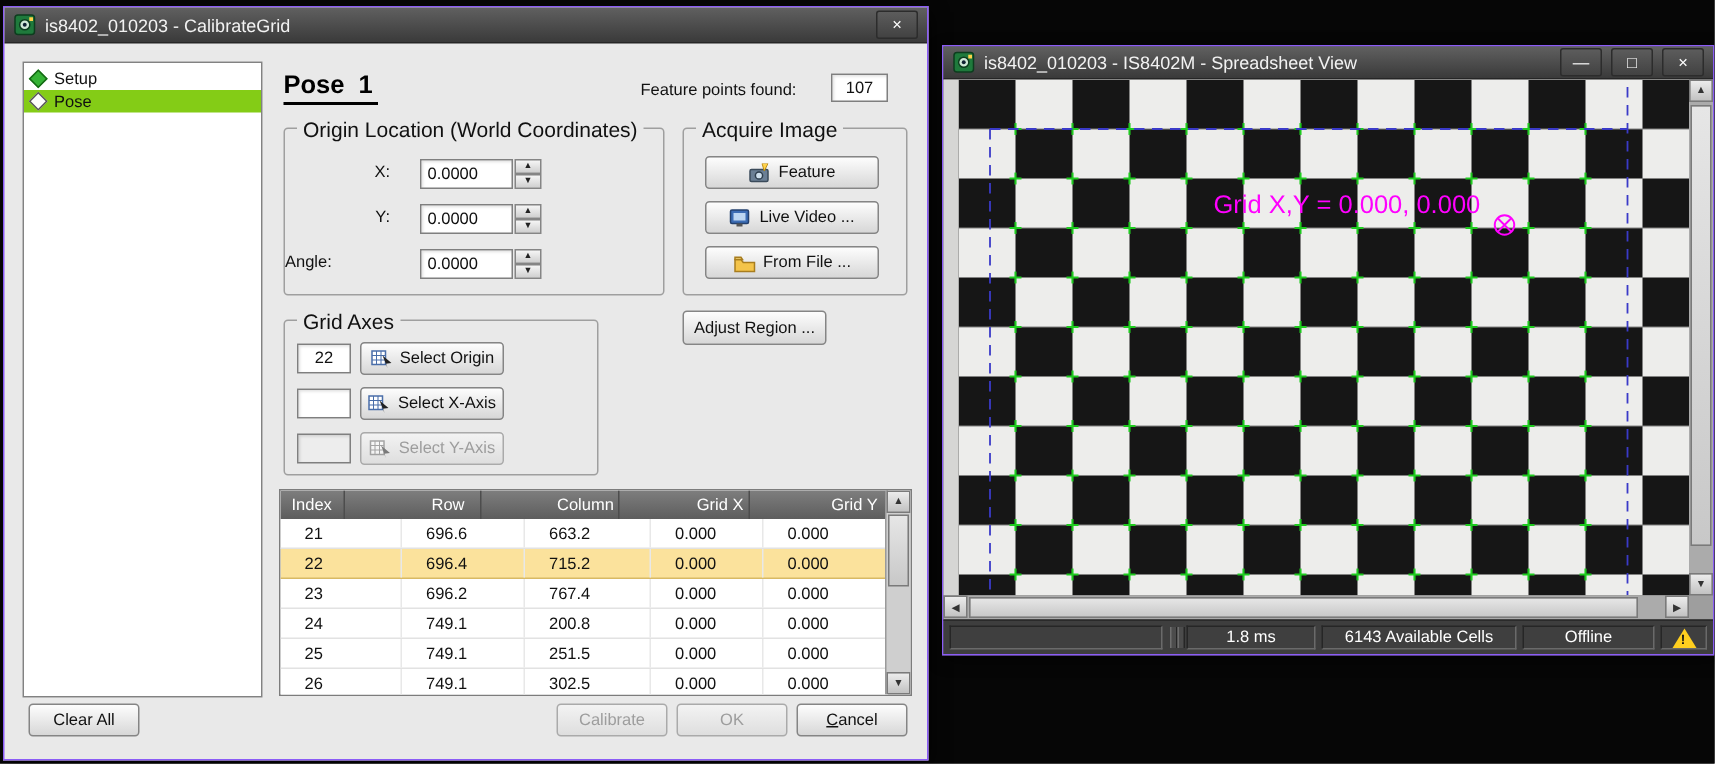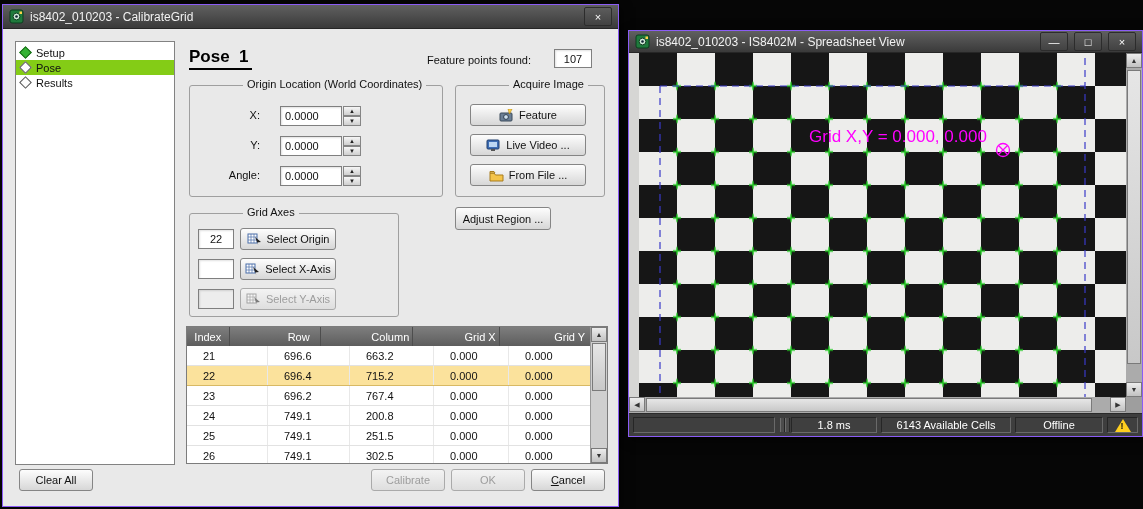--- a/index.html
+++ b/index.html
@@ -24,21 +24,21 @@
   .diamond.hollow{background:#fdfdfd;border:1px solid #555;}
   .heading{position:absolute;left:186px;top:42px;font-size:17px;font-weight:bold;color:#000;
     border-bottom:2px solid #000;padding:0 3px 1px 0;white-space:pre;}
   .lbl{position:absolute;font-size:11px;color:#111;}
   .sunken{position:absolute;background:#fff;border:1px solid #7f7f7f;font-size:11px;color:#111;
     display:flex;align-items:center;box-sizing:border-box;box-shadow:inset 1px 1px 2px rgba(0,0,0,.12);}
   .sunken.center{justify-content:center;}
   .sunken.pad{padding-left:4px;}
   .sunken.disabled{background:#ededed;}
   .groupbox{position:absolute;border:1px solid #9f9f9f;border-radius:3px;box-sizing:border-box;}
-  .legend{position:absolute;top:-8px;left:8px;background:#e9e9e9;padding:0 4px;font-size:11px;color:#111;margin-left:45px;}
+  .legend{position:absolute;top:-8px;left:8px;background:#e9e9e9;padding:0 4px;font-size:14px;color:#111;}
   .btn{position:absolute;display:flex;align-items:center;justify-content:center;gap:5px;
     background:linear-gradient(#fdfdfd,#d7d7d7);border:1px solid #858585;border-radius:3px;
     font-size:11px;color:#111;box-sizing:border-box;}
   .btn.disabled{color:#9d9d9d;background:linear-gradient(#f3f3f3,#dedede);border-color:#aaa;}
   .btn.disabled .micon{filter:grayscale(1) opacity(.55);}
   .btn span{pointer-events:none;}
   .btn .txt{display:block;}
   .btn-cancel .txt::first-letter{text-decoration:underline;}
   .micon{width:15px;height:13px;display:flex;flex:0 0 auto;}
   .spin{position:absolute;width:18px;height:20px;display:flex;flex-direction:column;}
@@ -91,45 +91,41 @@
 
   <div class="treepanel">
     <div class="treeitem">
       <span class="diamond filled"></span>
       <span>Setup</span>
     </div>
     <div class="treeitem selected">
       <span class="diamond hollow"></span>
       <span>Pose</span>
     </div>
-    <div class="treeitem">
-      <span class="diamond hollow"></span>
-      <span>Results</span>
-    </div>
   </div>
 
   <div class="heading">Pose  1</div>
   <span class="lbl" style="left:424px;top:49px;">Feature points found:</span>
   <div class="sunken center" style="left:539px;top:44px;width:38px;height:19px;margin-left:12px;">107</div>
 
   <div class="groupbox" style="left:186px;top:80px;width:254px;height:112px;">
     <span class="legend">Origin Location (World Coordinates)</span>
     <span class="lbl" style="left:0;top:23px;width:70px;text-align:right;">X:</span>
     <div class="sunken pad" style="left:90px;top:20px;width:62px;height:20px;">0.0000</div>
     <div class="spin" style="left:153px;top:20px;">
       <div>▲</div>
       <div>▼</div>
     </div>
     <span class="lbl" style="left:0;top:53px;width:70px;text-align:right;">Y:</span>
     <div class="sunken pad" style="left:90px;top:50px;width:62px;height:20px;">0.0000</div>
     <div class="spin" style="left:153px;top:50px;">
       <div>▲</div>
       <div>▼</div>
     </div>
-    <span class="lbl" style="left:0;top:83px;width:70px;text-align:right;">Angle:</span>
+    <span class="lbl" style="left:0;top:83px;width:70px;text-align:left;">Angle:</span>
     <div class="sunken pad" style="left:90px;top:80px;width:62px;height:20px;">0.0000</div>
     <div class="spin" style="left:153px;top:80px;">
       <div>▲</div>
       <div>▼</div>
     </div>
   </div>
 
   <div class="groupbox" style="left:452px;top:80px;width:150px;height:112px;">
     <span class="legend">Acquire Image</span>
     <div class="btn" style="left:14px;top:18px;width:116px;height:22px;">

